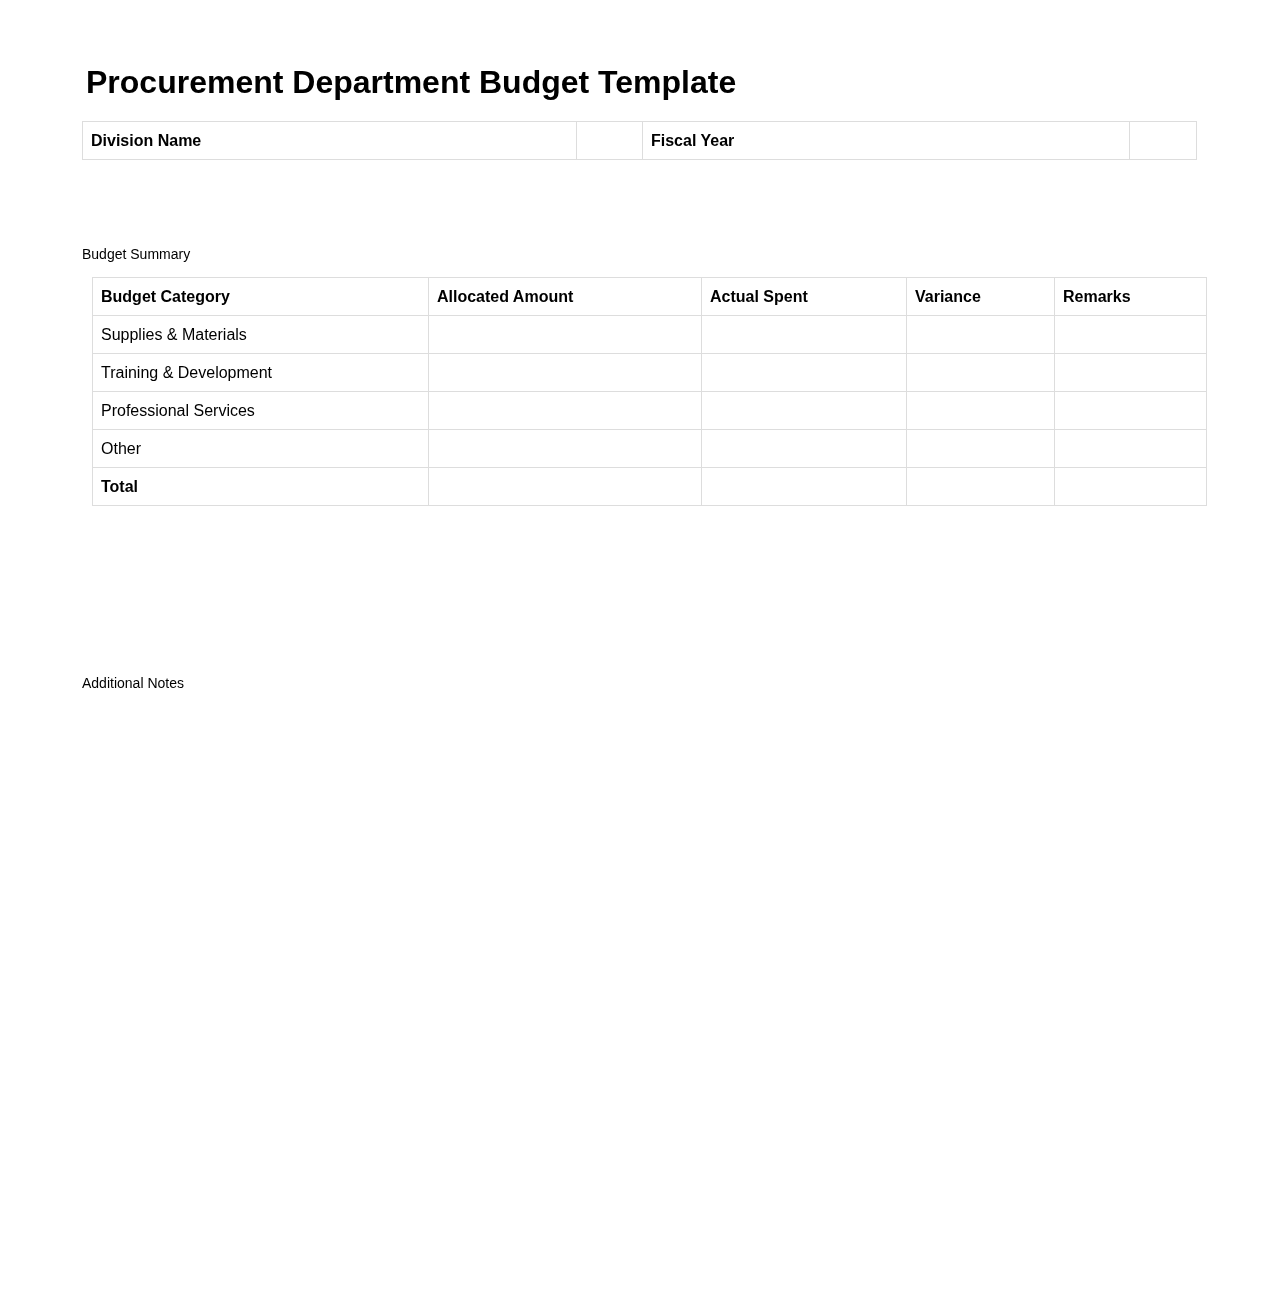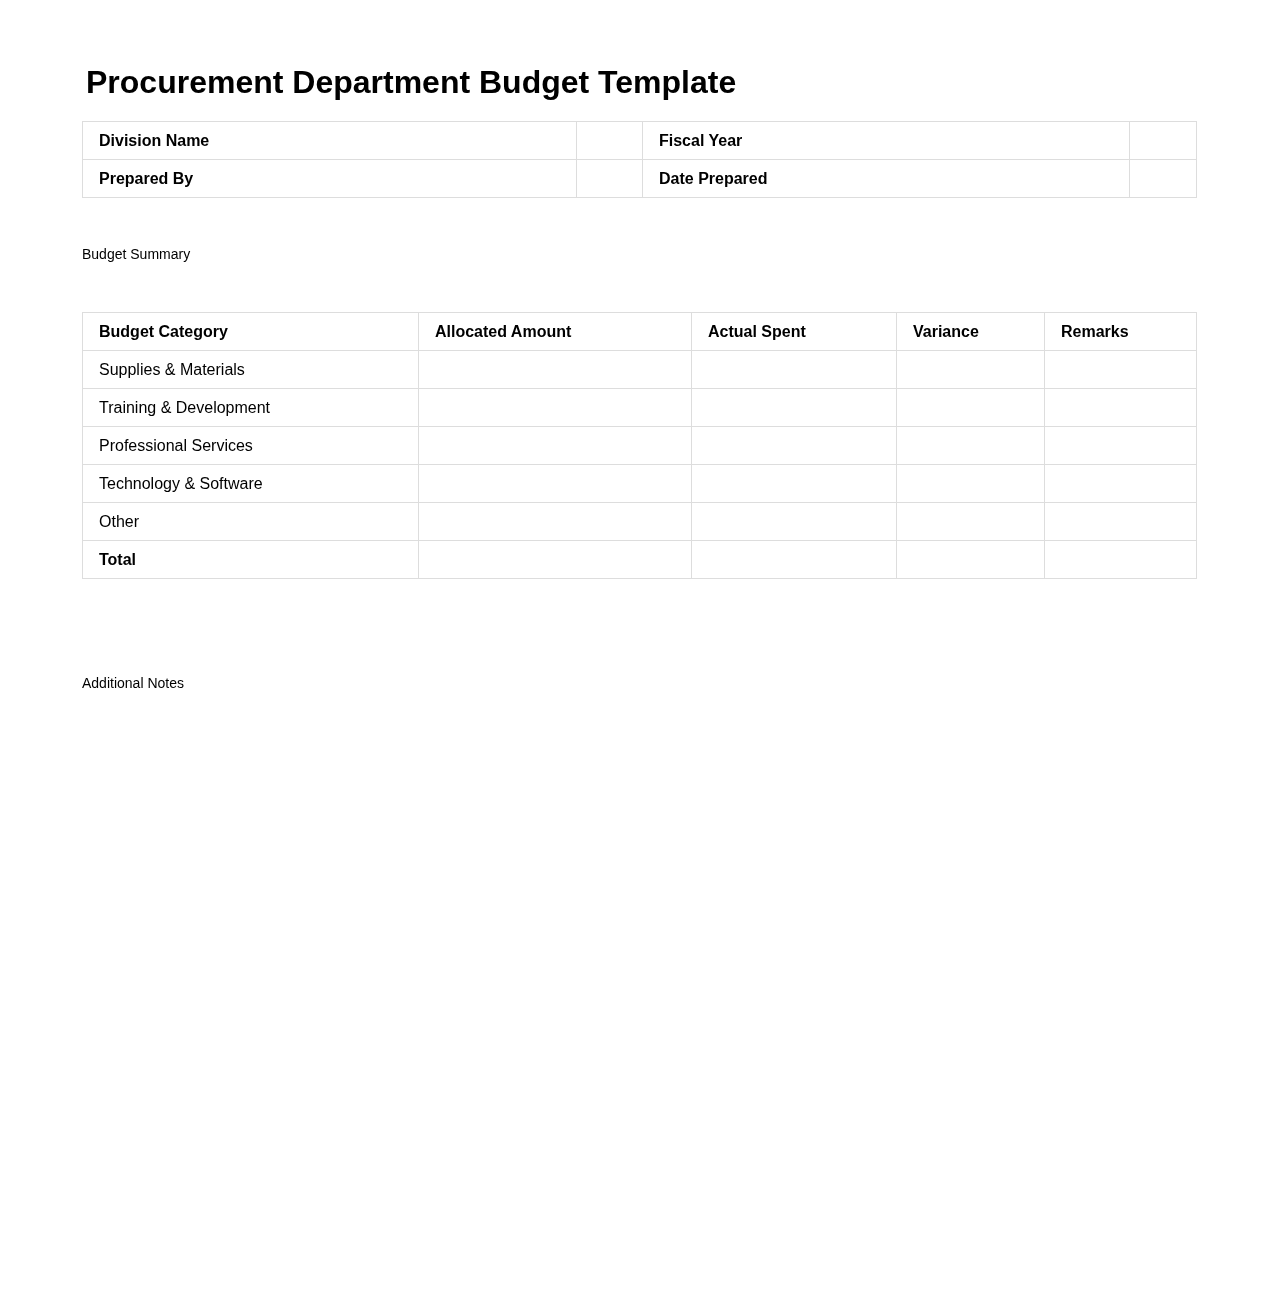--- a/index.html
+++ b/index.html
@@ -31,21 +31,21 @@
       white-space: nowrap;
     }
     table {
       border-collapse: collapse;
       width: 1114px;
       table-layout: fixed;
     }
     td, th {
       border: 1px solid #dddddd;
       height: 38px;
-      padding: 0 16px;
+      padding: 0 8px;
       font-size: 16px;
       line-height: 18px;
       text-align: left;
       vertical-align: middle;
       box-sizing: border-box;
     }
     .info-table {
       position: absolute;
       top: 121px;
       left: 0;
@@ -57,22 +57,21 @@
       font-size: 14px;
       line-height: 22px;
       font-weight: normal;
       white-space: nowrap;
     }
     .summary-title { top: 231px; }
     .notes-title { top: 660px; }
     .budget-table {
       position: absolute;
       top: 277px;
-      left: 0;
-      margin-top: 35px;
+      left: 10px;
     }
     .budget-table th { font-weight: bold; }
     .budget-table td { font-weight: normal; }
     .budget-table tr.total td.cat { font-weight: bold; }
   </style>
 </head>
 <body>
 
 <div class="page">
 
@@ -83,26 +82,20 @@
       <col style="width:494px">
       <col style="width:66px">
       <col style="width:487px">
       <col style="width:67px">
     </colgroup>
     <tbody>
         <tr>
       <td>Division Name</td>
       <td></td>
       <td>Fiscal Year</td>
-      <td></td>
-    </tr>
-    <tr>
-      <td>Prepared By</td>
-      <td></td>
-      <td>Date Prepared</td>
       <td></td>
     </tr>
   </tbody>
     </table>
 
   <h2 class="section-title summary-title">Budget Summary</h2>
 
   <table class="budget-table">
     <colgroup>
       <col style="width:336px">
@@ -136,27 +129,20 @@
         <td></td>
       </tr>
       <tr>
         <td class="cat">Professional Services</td>
         <td></td>
         <td></td>
         <td></td>
         <td></td>
       </tr>
       <tr>
-        <td class="cat">Technology &amp; Software</td>
-        <td></td>
-        <td></td>
-        <td></td>
-        <td></td>
-      </tr>
-      <tr>
         <td class="cat">Other</td>
         <td></td>
         <td></td>
         <td></td>
         <td></td>
       </tr>
       <tr class="total">
         <td class="cat">Total</td>
         <td></td>
         <td></td>

